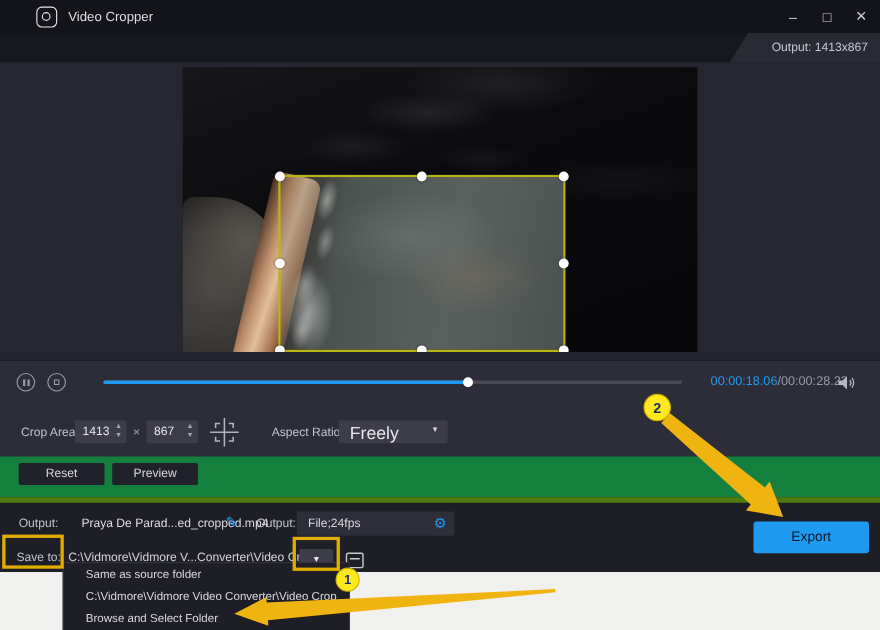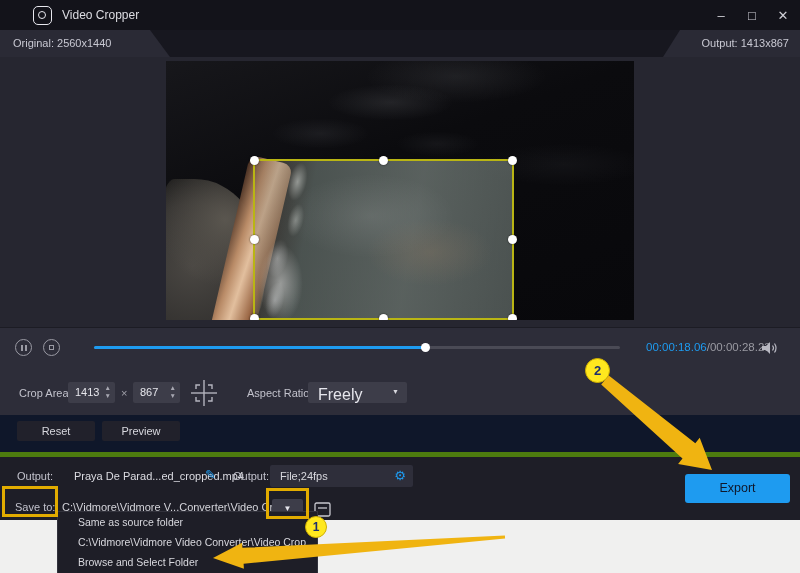--- a/index.html
+++ b/index.html
@@ -93,21 +93,21 @@
     font-size:6.5px; color:#a8a8b2; text-align:center; }
   .spin-w { left:68px; } .spin-h { left:133px; }
   .times { position:absolute; left:121px; top:15px; font-size:11px; color:#a0a0aa; }
   .crosshair { position:absolute; left:190px; top:7px; }
   .lbl-aspect { position:absolute; left:247px; top:15px; }
   .aspect-select { position:absolute; left:308px; top:10px; width:99px; height:21px; background:#3d3d49; border-radius:2px; }
   .aspect-select .val { position:absolute; left:10px; top:4px; font-size:16px; color:#e6e6ec; }
   .aspect-select .dd { position:absolute; right:8px; top:6px; font-size:7px; color:#d8d8de; }
 
   
-  .btnrow { position:absolute; left:0; top:415px; width:800px; height:37px; background:#0f172a; }
+  .btnrow { position:absolute; left:0; top:415px; width:800px; height:37px; background:#15803d; }
   .flatbtn { position:absolute; top:6px; width:78px; height:20px; background:#21212b; border-radius:2px;
     font-size:11px; color:#d8d8de; text-align:center; line-height:20px; }
   .btn-reset { left:17px; } .btn-preview { left:102px; }
 
   
   .bottom { position:absolute; left:0; top:452px; width:800px; height:68px; background:#1e1e27; border-top:5px solid #4d7c0f; }
   .out-lbl1 { position:absolute; left:17px; top:13px; }
   .out-file { position:absolute; left:53px; top:13px; font-size:11px; color:#dcdce2;padding-left:21px; }
   .pencil { position:absolute; left:205px; top:10px; font-size:13px; color:#1e9bf0; }
   .out-lbl2 { position:absolute; left:233px; top:13px; }
@@ -151,23 +151,20 @@
       </div>
     <div class="title-text">Video Cropper</div>
     <div class="win-controls">
       <span>–</span>
       <span>□</span>
       <span>✕</span>
     </div>
   </div>
 
   <div class="topbar">
-    <div class="tab-orig">
-      <span>Original: 2560x1440</span>
-    </div>
     <div class="plus-circle">+</div>
     <div class="change-source">Change Source File</div>
     <div class="file-name">Praya De Para..._adjusted.mp4</div>
     <div class="file-dims">2560x1440/00:00:28</div>
     <div class="tab-out">
       <span>Output: 1413x867</span>
     </div>
   </div>
 
   <div class="preview">

